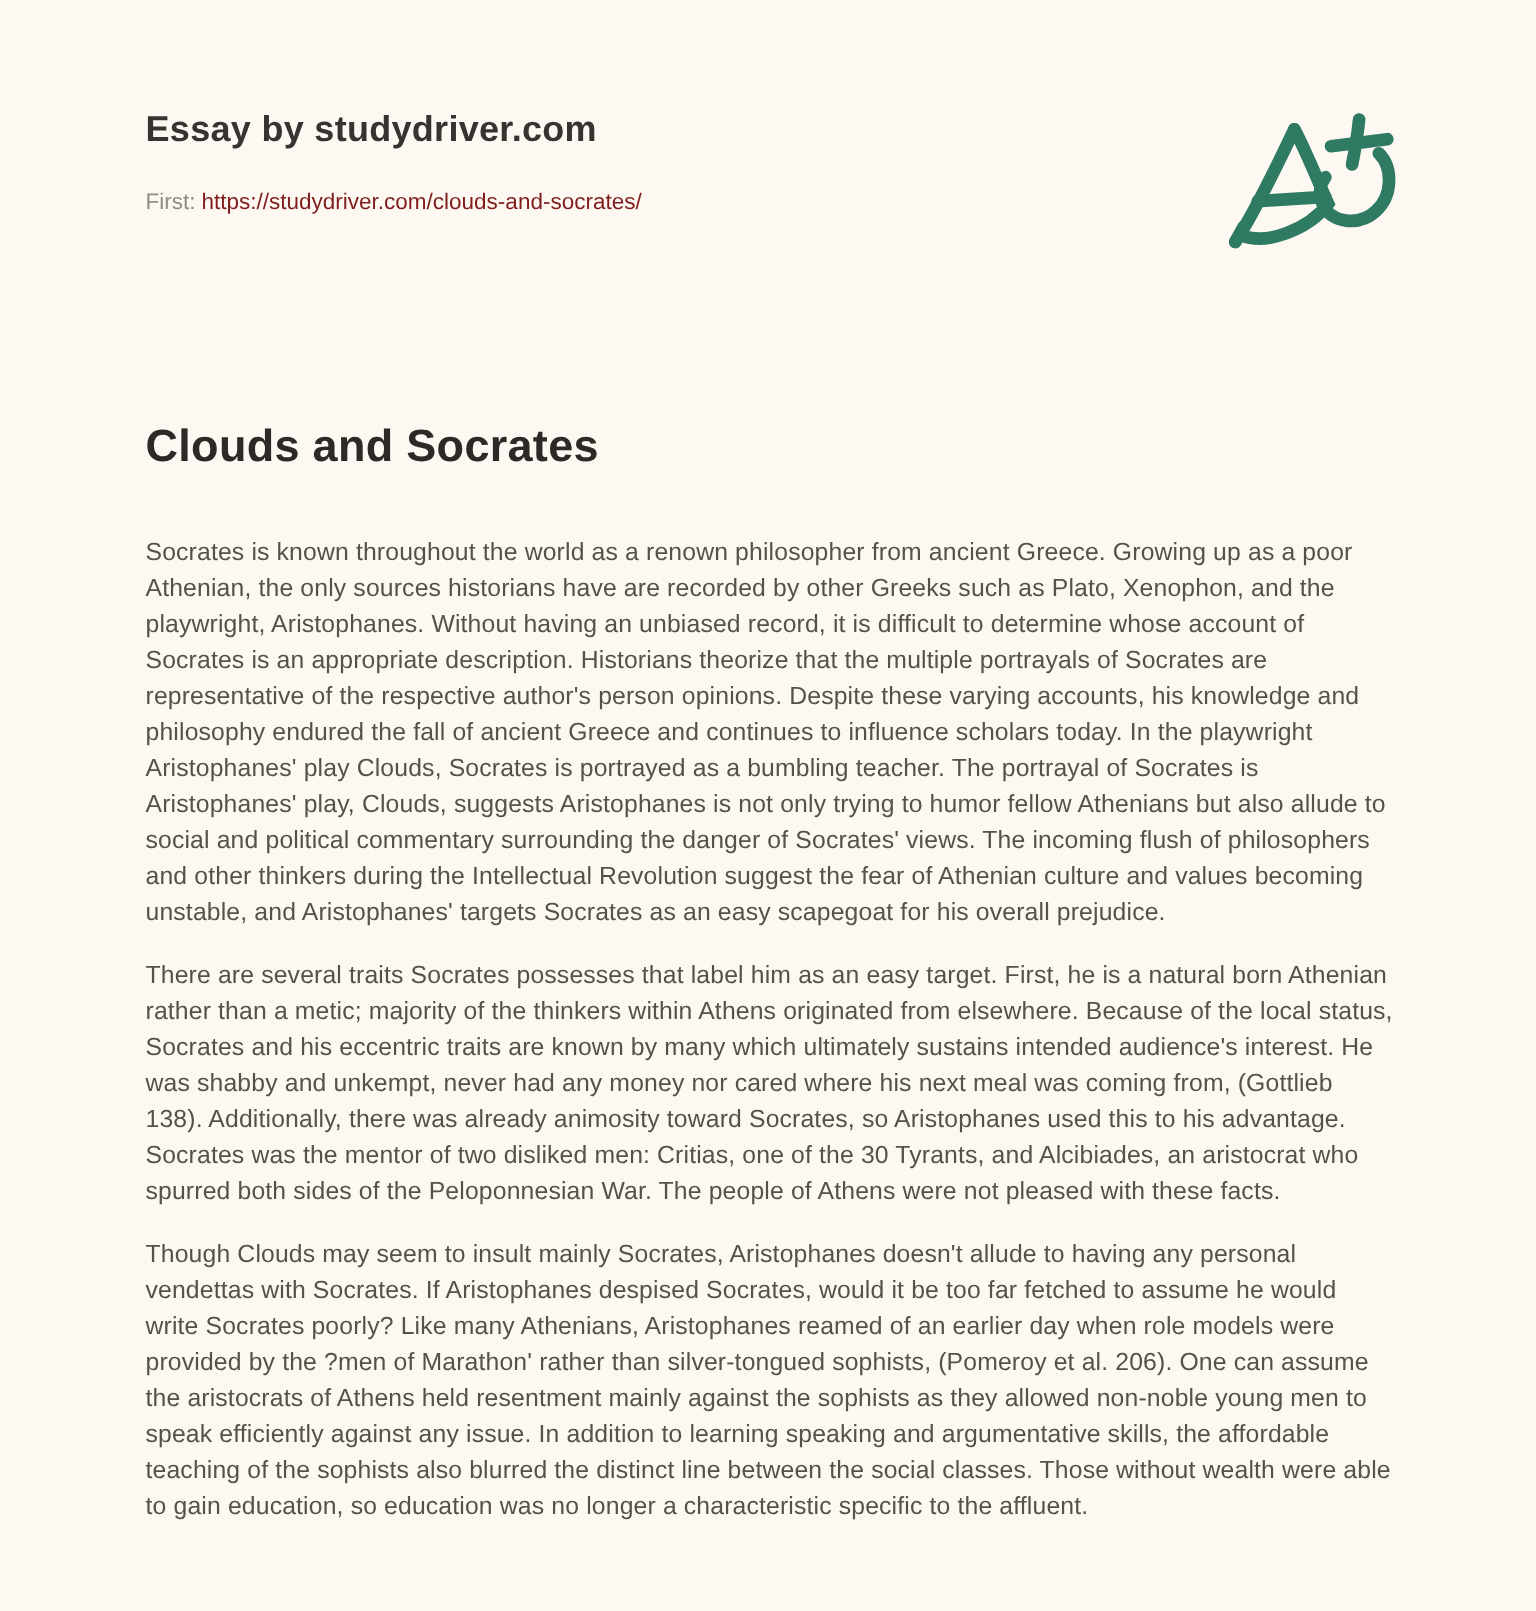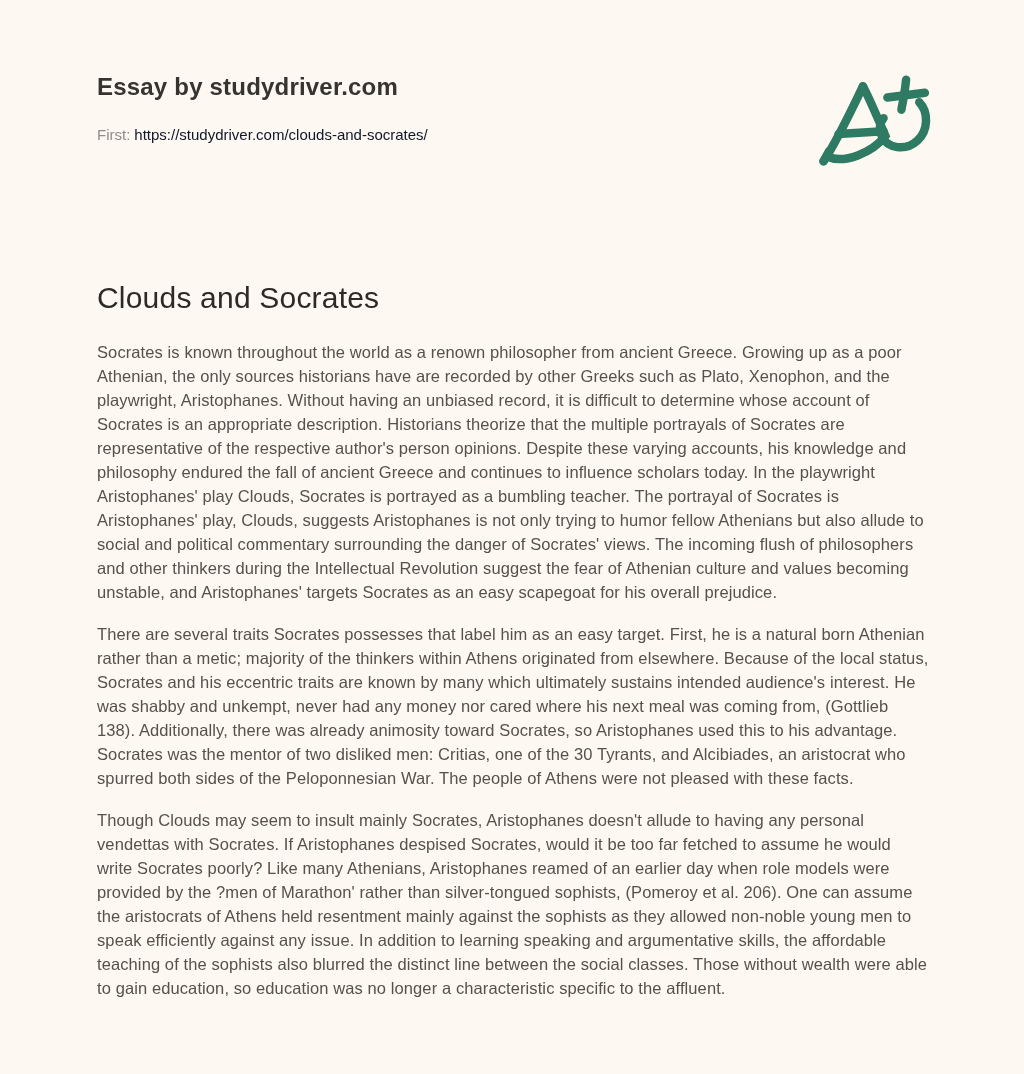--- a/index.html
+++ b/index.html
@@ -31,40 +31,40 @@
     letter-spacing: 0.2px;
     line-height: 1.2;
   }
   .source-line {
     margin-top: 24px;
     font-size: 15px;
     color: #8f8d88;
     line-height: 1.2;
   }
   .source-line a {
-    color: #0f172a;
+    color: #7f1d1d;
     text-decoration: none;
     margin-left: 4px;
   }
   .logo {
     width: 122px;
     height: 92px;
     flex: 0 0 auto;
     margin-top: 1px;
   }
   .essay-title {
     margin: 114px 0 0 0;
     font-size: 30px;
-    font-weight: 400;
+    font-weight: 700;
     color: #2b2a26;
     letter-spacing: 0.2px;
     line-height: 1.2;
   }
   .essay-body {
-    margin-top: 24px;
+    margin-top: 40px;
   }
   .essay-body p {
     margin: 0 0 18px 0;
     max-width: 832px;
     font-size: 16.5px;
     line-height: 24px;
     color: #55524c;
     letter-spacing: 0.1px;
   }
 </style>

